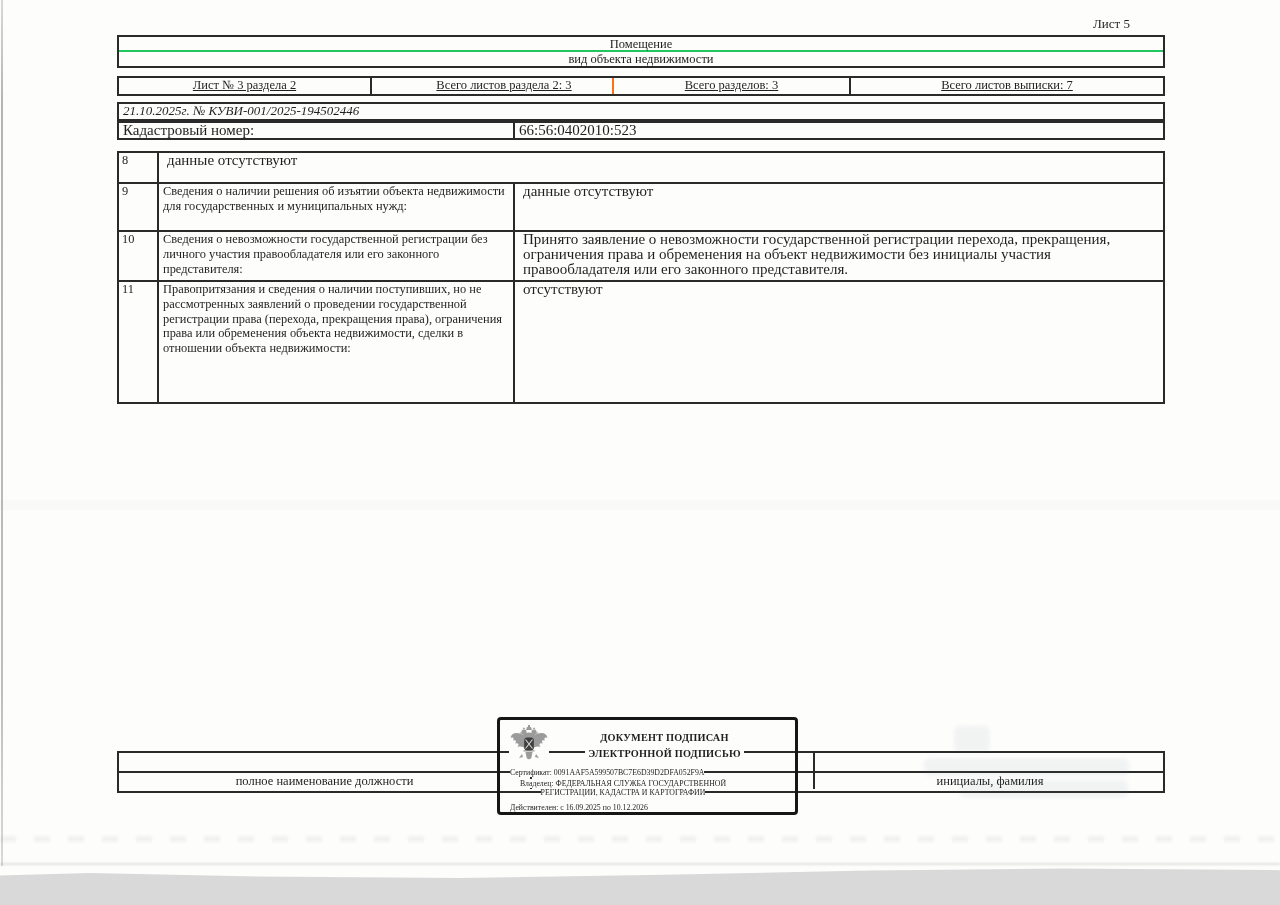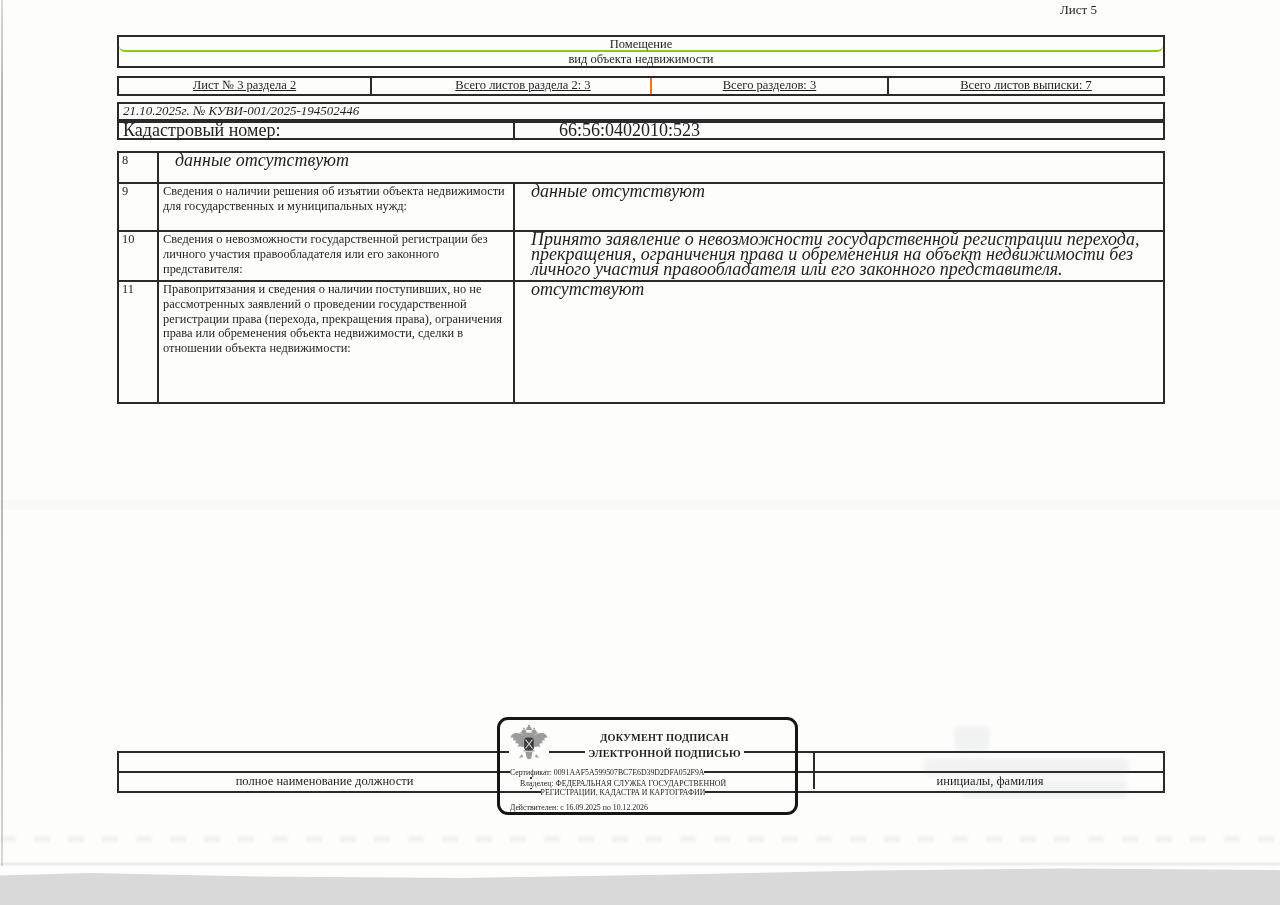--- a/index.html
+++ b/index.html
@@ -23,68 +23,68 @@
     clip-path:polygon(0 30%, 7% 24%, 20% 32%, 36% 36%, 52% 28%, 68% 18%, 83% 13%, 100% 17%, 100% 100%, 0 100%); }
   .bottom-crease { position:absolute; left:0; top:863px; width:100%; height:2px;
     background:rgba(140,140,140,.25); filter:blur(1px); }
   .watermark { position:absolute; left:920px; top:724px; width:218px; height:78px;
     opacity:.07; filter:blur(2px); pointer-events:none; }
   .watermark .wm-blob { position:absolute; background:#5d6e80; border-radius:6px; }
   .wm1 { left:34px; top:2px;  width:36px; height:26px; border-radius:50%; }
   .wm2 { left:4px;  top:34px; width:205px; height:18px; }
   .wm3 { left:40px; top:56px; width:168px; height:18px; }
 
-  .sheet-label { position:absolute; left:1060px; top:2px; width:70px;
-    font-size:13px; text-align:left; }
+  .sheet-label { position:absolute; left:1060px; top:16px; width:70px;
+    font-size:13px; text-align:right; }
 
   .bx { position:absolute; border:2px solid #2a2a2a; background:transparent; }
 
   
   .object-type-box { left:117px; top:35px; width:1048px; height:33px; }
   .otb-row { height:15px; line-height:14px; font-size:12.5px; text-align:center; }
-  .otb-top { border-bottom:2px solid #84cc16;border-radius:6px; }
+  .otb-top { border-bottom:2px solid #22c55e; }
 
   
   .sheets-row { left:117px; top:76px; width:1048px; height:20px; display:flex;text-decoration:underline; }
   .sheets-cell { font-size:12.5px; line-height:15px; text-align:center; overflow:hidden; }
   .sc-0 { width:253px; border-right:2px solid #2a2a2a; }
-  .sc-1 { width:280px; border-right:2px solid #f97316;padding-left:24px; }
+  .sc-1 { width:242px; border-right:2px solid #f97316;padding-left:24px; }
   .sc-2 { width:237px; border-right:2px solid #2a2a2a; }
   .sc-3 { flex:1; }
 
   
   .date-row { left:117px; top:102px; width:1048px; height:19px;
     font-size:13px; line-height:14px; padding:0 4px;font-style:italic; }
   .cadastral-row { left:117px; top:121px; width:1048px; height:19px; display:flex;
-    font-size:18px; line-height:14px;gap:40px; }
+    font-size:15px; line-height:14px; }
   .cad-label { width:396px; border-right:2px solid #2a2a2a; padding:0 4px; }
   .cad-value { flex:1; padding:0 4px; }
 
   
   .main-table { left:117px; top:151px; width:1048px; }
   .mt-row { display:flex; border-top:2px solid #2a2a2a; }
   .mt-row:first-child { border-top:none; }
   .mt-num   { width:40px;  border-right:2px solid #2a2a2a; font-size:12.4px;
               line-height:14.8px; padding:0 0 0 3px; }
   .mt-label { width:356px; border-right:2px solid #2a2a2a; font-size:12.4px;
               line-height:14.8px; padding:0 2px 0 4px; overflow:hidden; }
-  .mt-value { flex:1; font-size:18px; line-height:14.8px; padding:0 16px; overflow:hidden;font-style:italic; }
+  .mt-value { flex:1; font-size:15px; line-height:14.8px; padding:0 8px; overflow:hidden; }
   .r8  { height:29px; } .r9 { height:48px; } .r10 { height:50px; } .r11 { height:122px; }
 
   
   .sig-table { left:117px; top:751px; width:1048px; height:42px;
     display:grid; grid-template-columns:413px 283px 350px; grid-template-rows:18px 18px; }
   .sig-cell { border-right:2px solid #2a2a2a; }
   .sig-cell.last { border-right:none; }
   .sig-cell.bottom { border-top:2px solid #2a2a2a; font-size:12.5px; line-height:16px;
     text-align:center; }
 
   
   .stamp { position:absolute; left:497px; top:717px; width:301px; height:98px;
-    border:3px solid #161616; border-radius:11px; background:transparent; }
+    border:3px solid #161616; border-radius:4px; background:transparent; }
   .stamp-eagle { position:absolute; left:9px; top:4px; background:#fdfdfc; }
   .stamp-title { position:absolute; left:40px; right:6px; text-align:center;
     font-size:10.3px; font-weight:600; letter-spacing:.2px; }
   .stamp-title span { background:#fdfdfc; padding:0 3px; }
   .st-1 { top:12px; } .st-2 { top:28px; }
   .stamp-detail { position:absolute; left:10px; font-size:7.8px; line-height:9px;
     color:#242424; }
   .stamp-detail span { background:#fdfdfc; }
   .sd-cert  { top:48px; }
   .sd-owner { top:59px; width:226px;text-align:center; }
@@ -122,21 +122,21 @@
       <div class="mt-value">данные отсутствуют</div>
     </div>
     <div class="mt-row r9">
       <div class="mt-num">9</div>
       <div class="mt-label">Сведения о наличии решения об изъятии объекта недвижимости для государственных и муниципальных нужд:</div>
       <div class="mt-value">данные отсутствуют</div>
     </div>
     <div class="mt-row r10">
       <div class="mt-num">10</div>
       <div class="mt-label">Сведения о невозможности государственной регистрации без личного участия правообладателя или его законного представителя:</div>
-      <div class="mt-value">Принято заявление о невозможности государственной регистрации перехода, прекращения, ограничения права и обременения на объект недвижимости без личного участия правообладателя или его законного представителя.</div>
+      <div class="mt-value">Принято заявление о невозможности государственной регистрации перехода, прекращения, ограничения права и обременения на объект недвижимости без инициалы участия правообладателя или его законного представителя.</div>
     </div>
     <div class="mt-row r11">
       <div class="mt-num">11</div>
       <div class="mt-label">Правопритязания и сведения о наличии поступивших, но не рассмотренных заявлений о проведении государственной регистрации права (перехода, прекращения права), ограничения права или обременения объекта недвижимости, сделки в отношении объекта недвижимости:</div>
       <div class="mt-value">отсутствуют</div>
     </div>
   </div>
 
   <div class="bx sig-table">
     <div class="sig-cell"></div>

